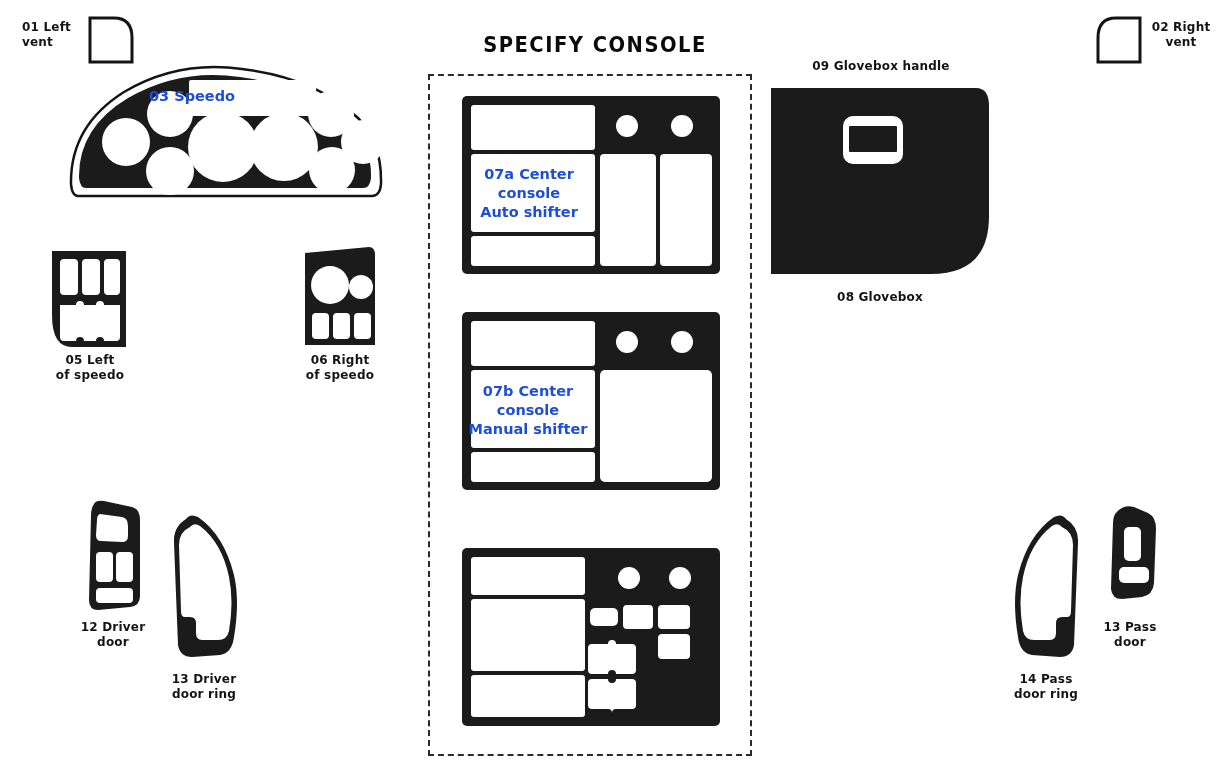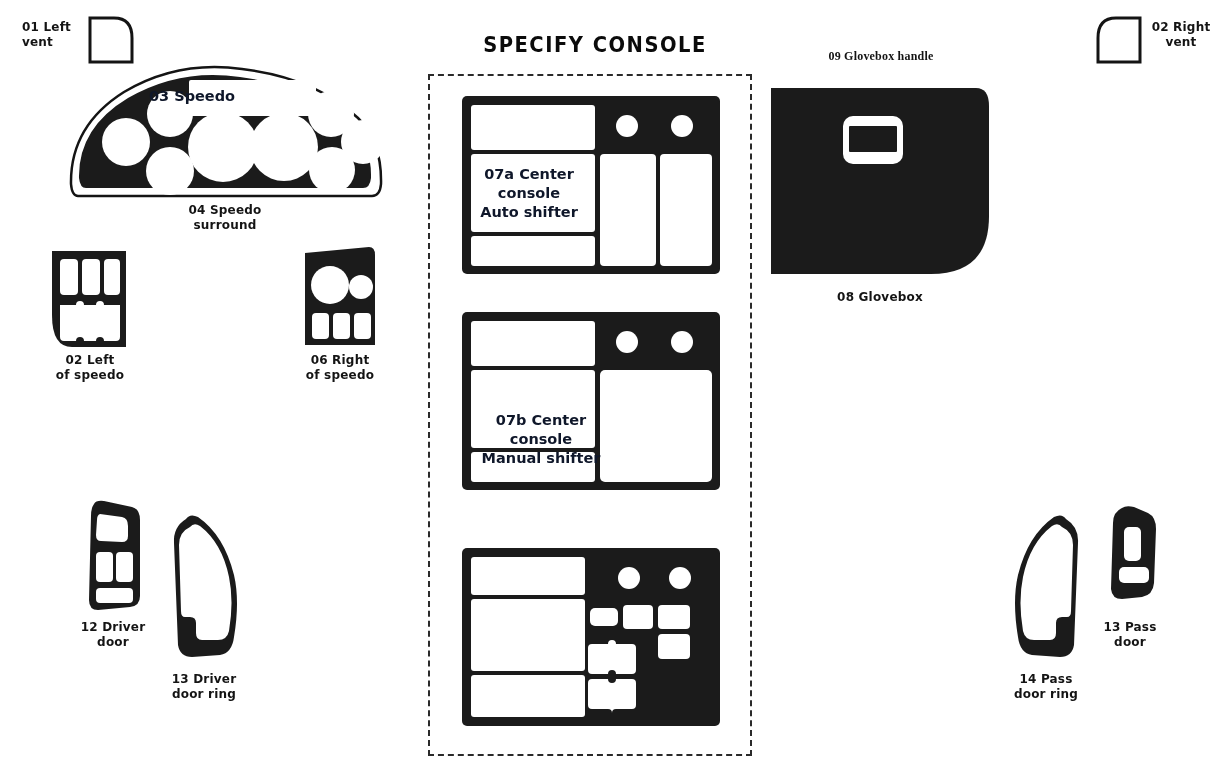--- a/index.html
+++ b/index.html
@@ -66,21 +66,21 @@
   .cut  { fill: #ffffff; }
   .outline { fill: #ffffff; stroke: #141414; stroke-width: 3; }
   .ring-in { fill: #ffffff; }
 
   .panel-text {
     position: absolute;
     text-align: center;
     font-size: 14.5px;
     font-weight: 600;
     line-height: 1.3;
-    color: #0f172a;
+    color: #1d4ed8;
     white-space: pre;
     pointer-events: none;
   }
 </style>
 </head>
 <body>
 
 <div class="stage">
 
   <div class="title">SPECIFY CONSOLE</div>
@@ -116,33 +116,31 @@
       <circle class="cut" cx="157" cy="81" r="35"></circle>
       <circle class="cut" cx="218" cy="81" r="34"></circle>
       <circle class="cut" cx="265" cy="48" r="23"></circle>
       <circle class="cut" cx="266" cy="104" r="23"></circle>
       <circle class="cut" cx="297" cy="76" r="22"></circle>
 
       <rect class="cut" x="123" y="14" width="127" height="36" rx="2"></rect>
     </svg>
   </div>
   <div class="panel-text" style="left:128px; top:87px; width:128px;">03 Speedo</div>
-  <div class="lbl" style="left:150px; top:203px; width:150px;">04 Speedo
-surround</div>
 
   <div class="part" style="left:50px; top:249px;">
     <svg width="80" height="100" viewBox="0 0 80 100">
       <path class="ink" d="M2 2 L76 2 L76 98 L22 98 Q2 98 2 66 Z"></path>
       <rect class="cut" x="10" y="10" width="18" height="36" rx="4"></rect>
       <rect class="cut" x="32" y="10" width="18" height="36" rx="4"></rect>
       <rect class="cut" x="54" y="10" width="16" height="36" rx="4"></rect>
       <path class="cut" d="M10 56 h16 a4 4 0 0 1 4 -4 a4 4 0 0 1 4 4 h12 a4 4 0 0 1 4 -4 a4 4 0 0 1 4 4 h16 v32 a4 4 0 0 1 -4 4 h-12 a4 4 0 0 0 -4 -4 a4 4 0 0 0 -4 4 h-12 a4 4 0 0 0 -4 -4 a4 4 0 0 0 -4 4 h-12 a4 4 0 0 1 -4 -4 Z"></path>
     </svg>
   </div>
-  <div class="lbl" style="left:30px; top:353px; width:120px;">02 Left
+  <div class="lbl" style="left:30px; top:353px; width:120px;">05 Left
 of speedo</div>
 
   <div class="part" style="left:303px; top:245px;">
     <svg width="74" height="104" viewBox="0 0 74 104">
       <path class="ink" d="M2 8 L66 2 Q72 2 72 10 L72 100 L2 100 Z"></path>
       <circle class="cut" cx="27" cy="40" r="19"></circle>
       <circle class="cut" cx="58" cy="42" r="12"></circle>
       <rect class="cut" x="9" y="68" width="17" height="26" rx="4"></rect>
       <rect class="cut" x="30" y="68" width="17" height="26" rx="4"></rect>
       <rect class="cut" x="51" y="68" width="17" height="26" rx="4"></rect>
@@ -171,21 +169,21 @@
     <svg width="258" height="178" viewBox="0 0 258 178">
       <rect class="ink" x="0" y="0" width="258" height="178" rx="5"></rect>
       <rect class="cut" x="9" y="9" width="124" height="45" rx="3"></rect>
       <rect class="cut" x="9" y="58" width="124" height="78" rx="3"></rect>
       <rect class="cut" x="9" y="140" width="124" height="30" rx="3"></rect>
       <rect class="cut" x="138" y="58" width="112" height="112" rx="5"></rect>
       <circle class="cut" cx="165" cy="30" r="11"></circle>
       <circle class="cut" cx="220" cy="30" r="11"></circle>
     </svg>
   </div>
-  <div class="panel-text" style="left:474px; top:382px; width:134px;margin-top:29px;">07b Center
+  <div class="panel-text" style="left:461px; top:382px; width:134px;">07b Center
 console
 Manual shifter</div>
 
   <div class="part" style="left:462px; top:548px;">
     <svg width="258" height="178" viewBox="0 0 258 178">
       <rect class="ink" x="0" y="0" width="258" height="178" rx="5"></rect>
       <rect class="cut" x="9" y="9" width="114" height="38" rx="3"></rect>
       <rect class="cut" x="9" y="51" width="114" height="72" rx="3"></rect>
       <rect class="cut" x="9" y="127" width="114" height="42" rx="3"></rect>
       <circle class="cut" cx="167" cy="30" r="11"></circle>
@@ -199,21 +197,21 @@
     </svg>
   </div>
 
   <div class="part" style="left:771px; top:88px;">
     <svg width="220" height="188" viewBox="0 0 220 188">
       <path class="ink" d="M0 0 L205 0 Q218 0 218 18 L218 128 Q218 186 160 186 L0 186 Z"></path>
       <rect class="cut" x="72" y="28" width="60" height="48" rx="10"></rect>
       <rect class="ink" x="78" y="38" width="48" height="26" rx="1"></rect>
     </svg>
   </div>
-  <div class="lbl" style="left:806px; top:49px; width:150px;font-family:Liberation Serif, serif;">09 Glovebox handle</div>
+  <div class="lbl" style="left:806px; top:59px; width:150px;">09 Glovebox handle</div>
   <div class="lbl" style="left:805px; top:278px; width:150px;margin-top:12px;">08 Glovebox</div>
 
   <div class="part" style="left:80px; top:500px;">
     <svg width="64" height="112" viewBox="0 0 64 112">
       <path class="ink" d="M14 4 Q16 0 24 1 L52 7 Q60 9 60 20 L60 96 Q60 106 50 107 L18 110 Q9 110 9 100 L11 16 Q11 8 14 4 Z"></path>
       <path class="cut" d="M20 14 L42 17 Q48 18 48 26 L48 36 Q48 42 42 42 L21 41 Q16 41 16 35 L17 20 Q17 15 20 14 Z"></path>
       <rect class="cut" x="16" y="52" width="17" height="30" rx="4"></rect>
       <rect class="cut" x="36" y="52" width="17" height="30" rx="4"></rect>
       <rect class="cut" x="16" y="88" width="37" height="15" rx="4"></rect>
     </svg>

